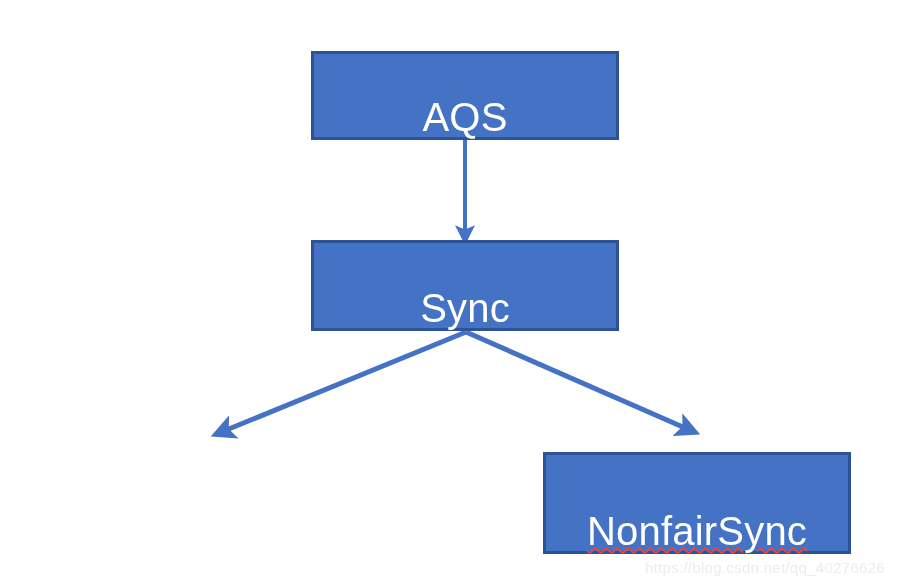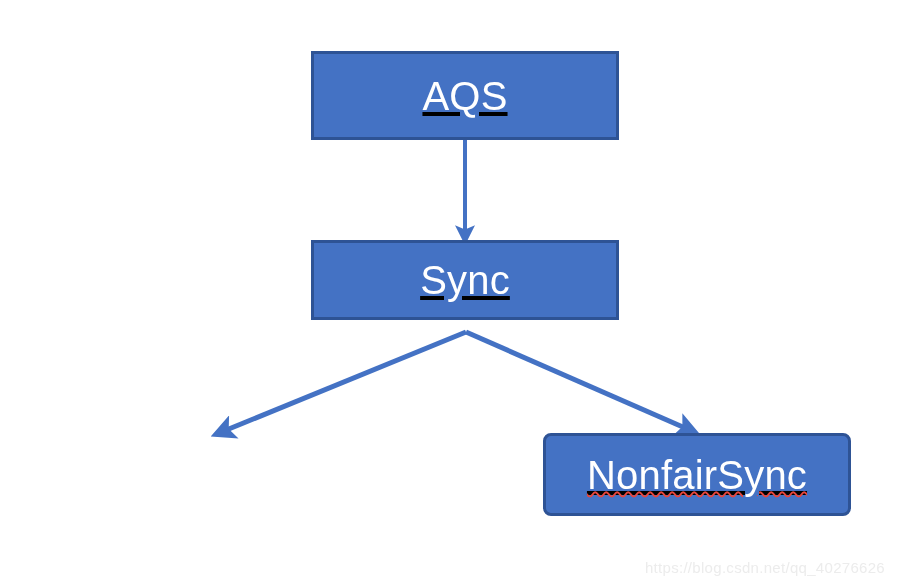--- a/index.html
+++ b/index.html
@@ -14,23 +14,22 @@
     background: #ffffff;
     overflow: hidden;
     font-family: "Liberation Sans", sans-serif;
   }
   .node {
     position: absolute;
     box-sizing: border-box;
     background: #4472c4;
     border: 3px solid #2e5395;
     display: flex;
-    align-items: center;
+    align-items: flex-end;
     justify-content: center;
-    text-decoration: underline;
   }
   .node-label {
     color: #ffffff;
     font-size: 40px;
     font-weight: 300;
     line-height: 1;
     letter-spacing: 0.2px;
     white-space: nowrap;
     position: relative;
   }
@@ -45,34 +44,33 @@
   #node-aqs {
     left: 311px;
     top: 51px;
     width: 308px;
     height: 89px;
   }
   #node-sync {
     left: 311px;
     top: 240px;
     width: 308px;
-    height: 80px;
+    height: 91px;
   }
   #node-fairsync {
     left: 58px;
     top: 436px;
     width: 308px;
     height: 90px;
   }
   #node-nonfairsync {
     left: 543px;
-    top: 433px;
+    top: 452px;
     width: 308px;
-    height: 83px;
-    border-radius: 8px;
+    height: 102px;
   }
   #edges {
     position: absolute;
     left: 0;
     top: 0;
     width: 901px;
     height: 585px;
     pointer-events: none;
   }
   #watermark {

